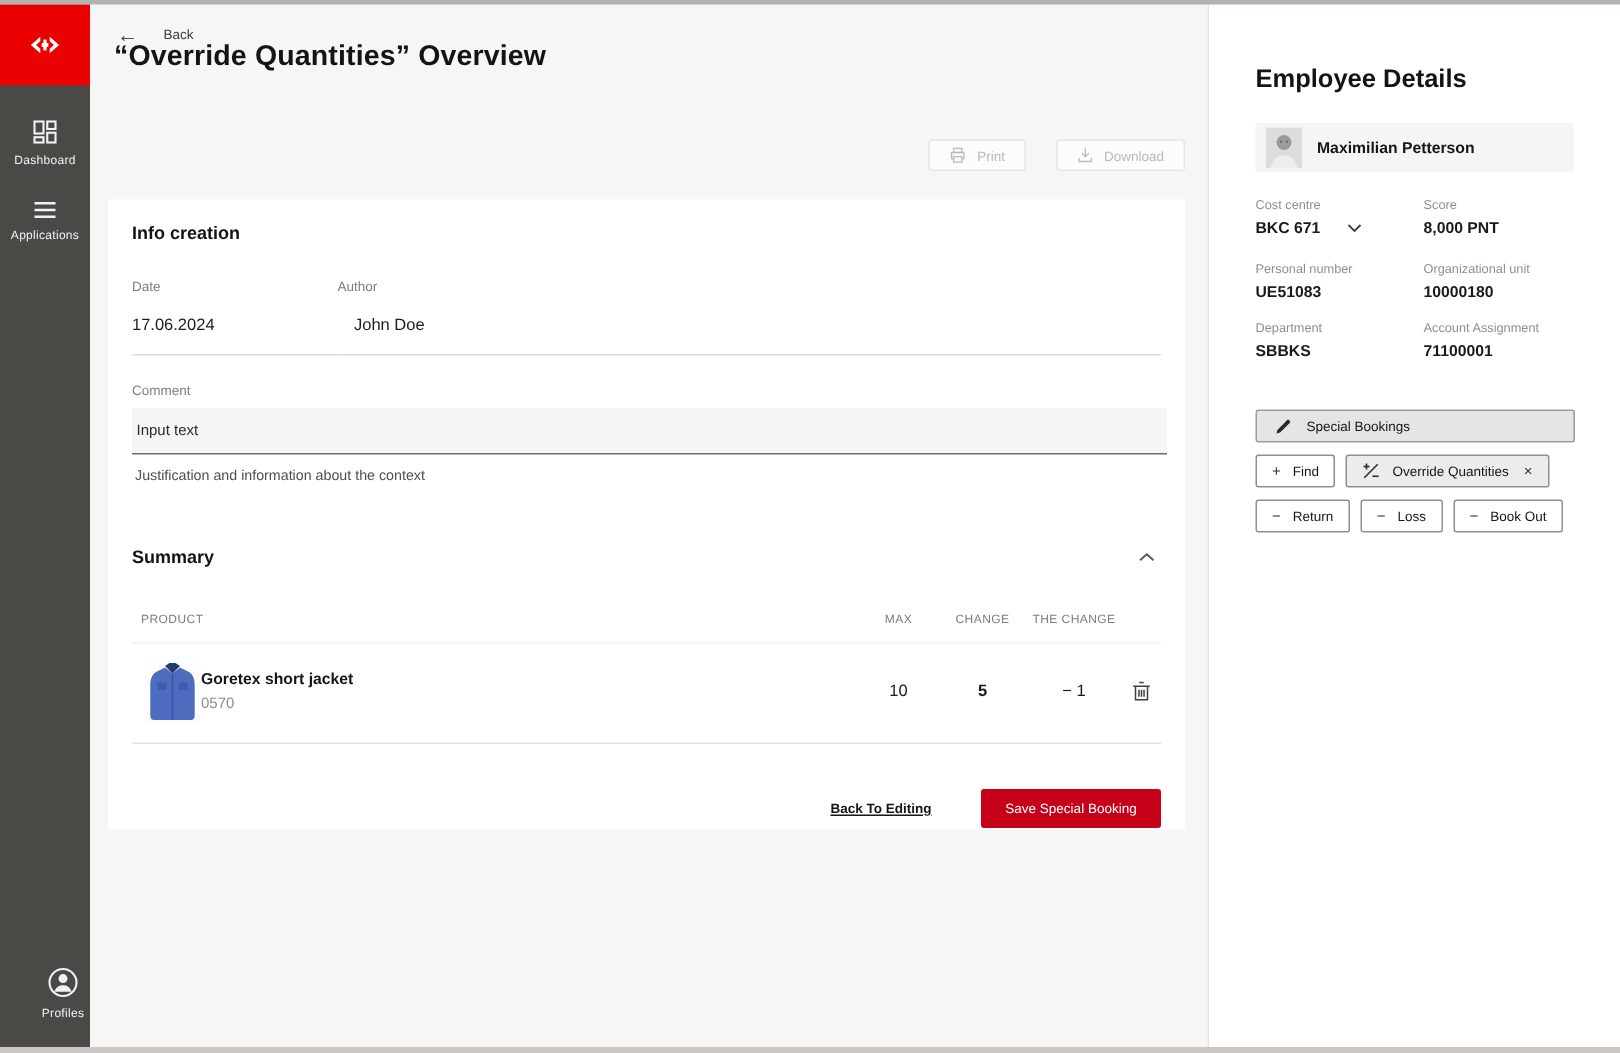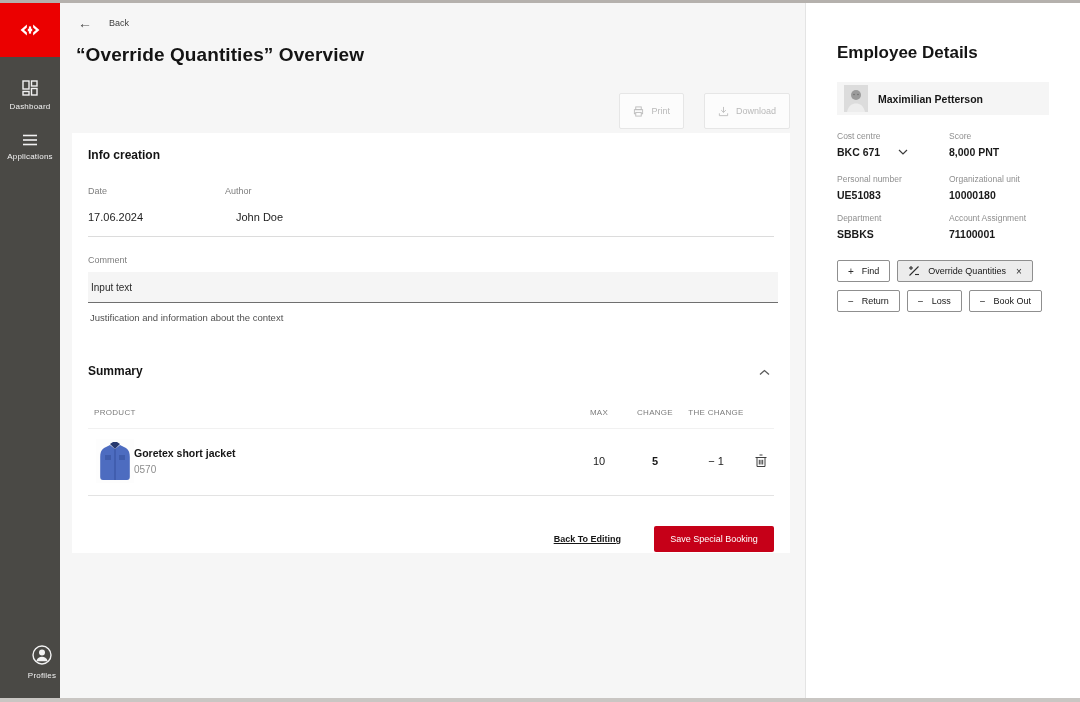--- a/index.html
+++ b/index.html
@@ -15,23 +15,23 @@
   .side-item { margin-top:22px; display:flex; flex-direction:column; align-items:center; gap:5px; color:#f2f2f2; cursor:pointer; }
   .side-item .lbl { font-size:8px; letter-spacing:.2px; }
   .side-bottom { position:absolute; bottom:18px; left:12px; width:60px; }
   .icon svg { display:block; }
 
   
   .main { position:absolute; left:60px; top:3px; width:745px; bottom:4px; background:#f6f6f6; }
   .back-row { position:absolute; top:13px; left:18px; display:flex; align-items:center; gap:17px; cursor:pointer; color:#3d3d3d; }
   .back-arrow { font-size:14px; line-height:14px; color:#4a4a4a; }
   .back-label { font-size:9px; color:#3d3d3d; }
-  .page-title { position:absolute; top:41px; left:16px; font-size:19px; font-weight:bold; color:#141414; letter-spacing:.1px; }
+  .page-title { position:absolute; top:24px; left:16px; font-size:19px; font-weight:bold; color:#141414; letter-spacing:.1px; }
   .actions { position:absolute; top:90px; right:15px; display:flex; gap:20px; }
-  .btn-ghost { height:36px; display:flex; align-items:center; gap:7px; padding:0 13px; background:#fcfcfc;
+  .btn-ghost { height:21px; display:flex; align-items:center; gap:7px; padding:0 13px; background:#fcfcfc;
                border:1px solid #e6e6e6; border-radius:2px; color:#b9b9b9; font-size:9px; cursor:default; }
   .btn-ghost svg { stroke:#bcbcbc; }
 
   .card { position:absolute; top:130px; left:12px; width:718px; height:420px; background:#fff; padding:0 16px; }
   .sec-title { font-size:12px; font-weight:bold; color:#141414; }
   .sec-info { padding-top:15px; }
   .flabel { font-size:9px; color:#7e7e7e; }
   .fields-row { display:flex; margin-top:24px; }
   .f-date { width:137px; }
   .f-author { flex:1; }
@@ -289,20 +289,28 @@
       <div class="dfield">
         <div class="dlabel">Department</div>
         <div class="dvalue">SBBKS</div>
       </div>
       <div class="dfield">
         <div class="dlabel">Account Assignment</div>
         <div class="dvalue">71100001</div>
       </div>
     </div>
 
+    <div class="sb-main">
+      <span class="icon">
+        <svg width="11" height="11" viewBox="0 0 11 11">
+          <path d="M1 10 L1.6 7.6 L8 1.2 C8.4 0.8 9 0.8 9.4 1.2 L9.8 1.6 C10.2 2 10.2 2.6 9.8 3 L3.4 9.4 Z" fill="#2b2b2b"></path>
+        </svg>
+      </span>
+      <span>Special Bookings</span>
+    </div>
 
     <div class="chip-row">
       <div class="chip">
         <span class="sym">+</span>
         <span>Find</span>
       </div>
       <div class="chip active">
         <span class="icon">
           <svg width="12" height="12" viewBox="0 0 12 12" stroke="#2e2e2e" stroke-width="1.1">
             <line x1="3" y1="1" x2="3" y2="5"></line>

